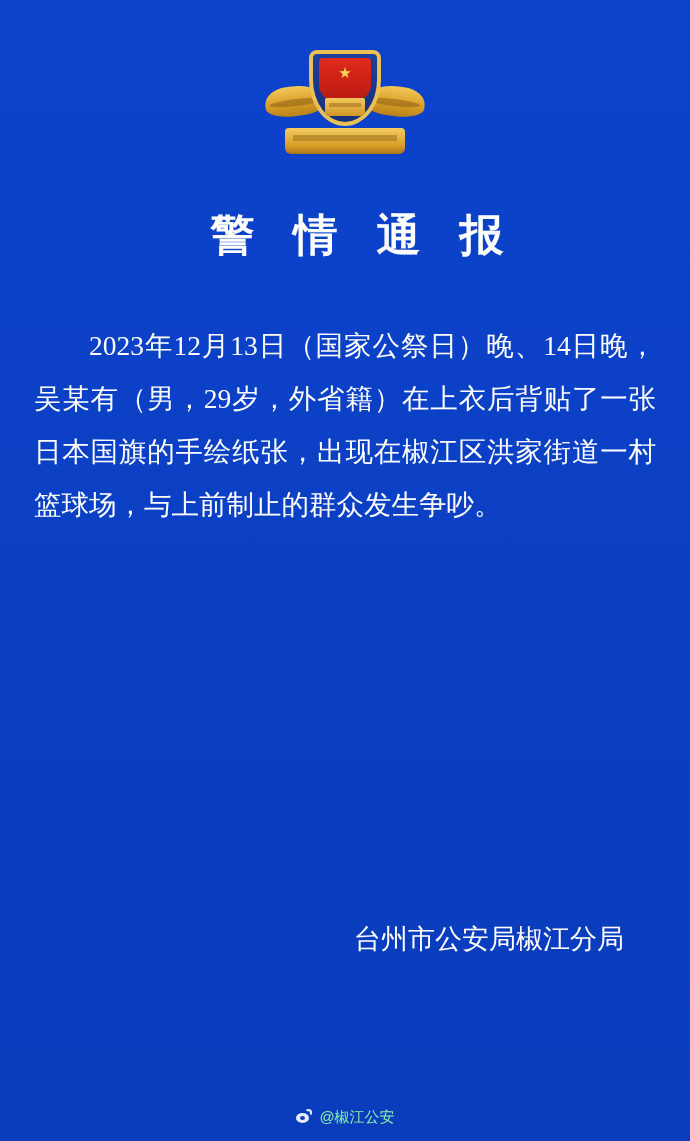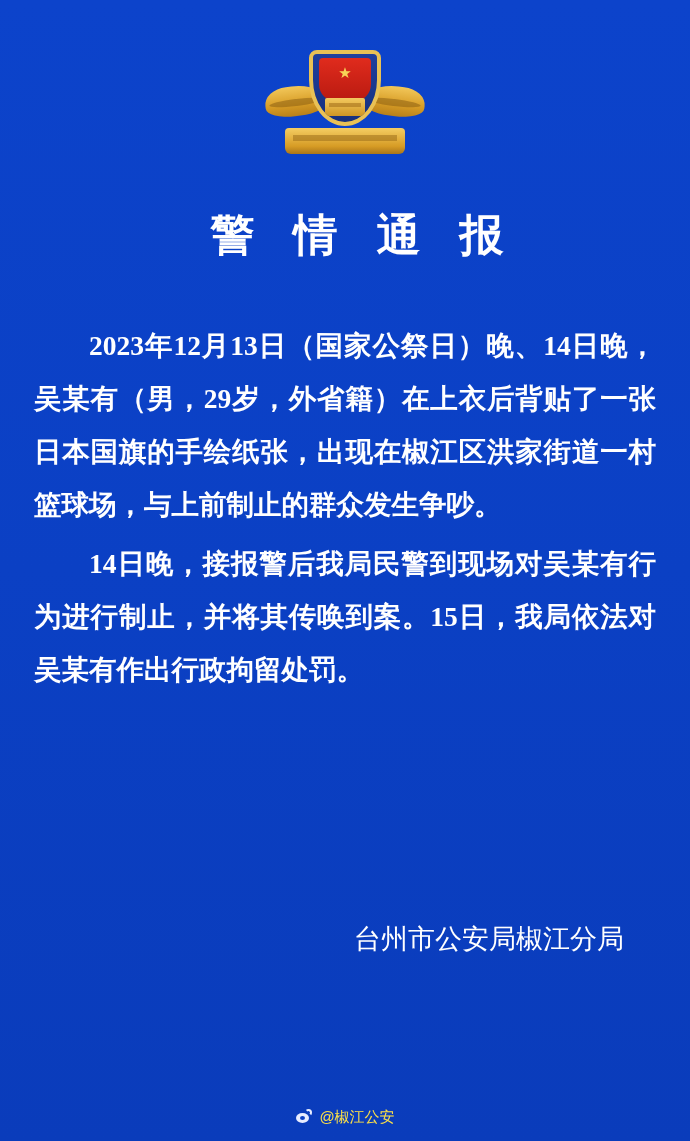--- a/index.html
+++ b/index.html
@@ -128,21 +128,20 @@
     margin-bottom: 6px;
     padding-left: 24px;
   }
 
   .body-text {
     margin: 54px 34px 0 34px;
     font-size: 27.5px;
     line-height: 53px;
     text-align: justify;
     text-justify: inter-ideograph;
-    font-weight: bold;
   }
   .body-text p {
     margin: 0 0 6px 0;
     text-indent: 2em;
   }
 
   .signature {
     position: absolute;
     right: 66px;
     bottom: 180px;
@@ -154,21 +153,21 @@
   .footer {
     position: absolute;
     left: 0;
     right: 0;
     bottom: 14px;
     display: flex;
     align-items: center;
     justify-content: center;
     gap: 7px;
     font-size: 15px;
-    color: #fde047;
+    color: #86efac;
     font-family: "Liberation Sans", sans-serif;
   }
   .weibo-icon {
     width: 17px;
     height: 17px;
     display: inline-block;
     position: relative;
   }
   .weibo-icon .b {
     position: absolute;
@@ -209,21 +208,20 @@
       <div class="star">★</div>
       <div class="gate"></div>
     </div>
   </div>
 </div>
 
 <h1 class="title">警 情 通 报</h1>
 
 <div class="body-text">
   <p>2023年12月13日（国家公祭日）晚、14日晚，吴某有（男，29岁，外省籍）在上衣后背贴了一张日本国旗的手绘纸张，出现在椒江区洪家街道一村篮球场，与上前制止的群众发生争吵。</p>
-  <p>14日晚，接报警后我局民警到现场对吴某有行为进行制止，并将其传唤到案。15日，我局依法对吴某有作出行政拘留处罚。</p>
 </div>
 
 <div class="signature">
   <div>台州市公安局椒江分局</div>
 </div>
 
 <div class="footer">
   <span class="weibo-icon">
     <span class="b"></span>
     <span class="c"></span>

